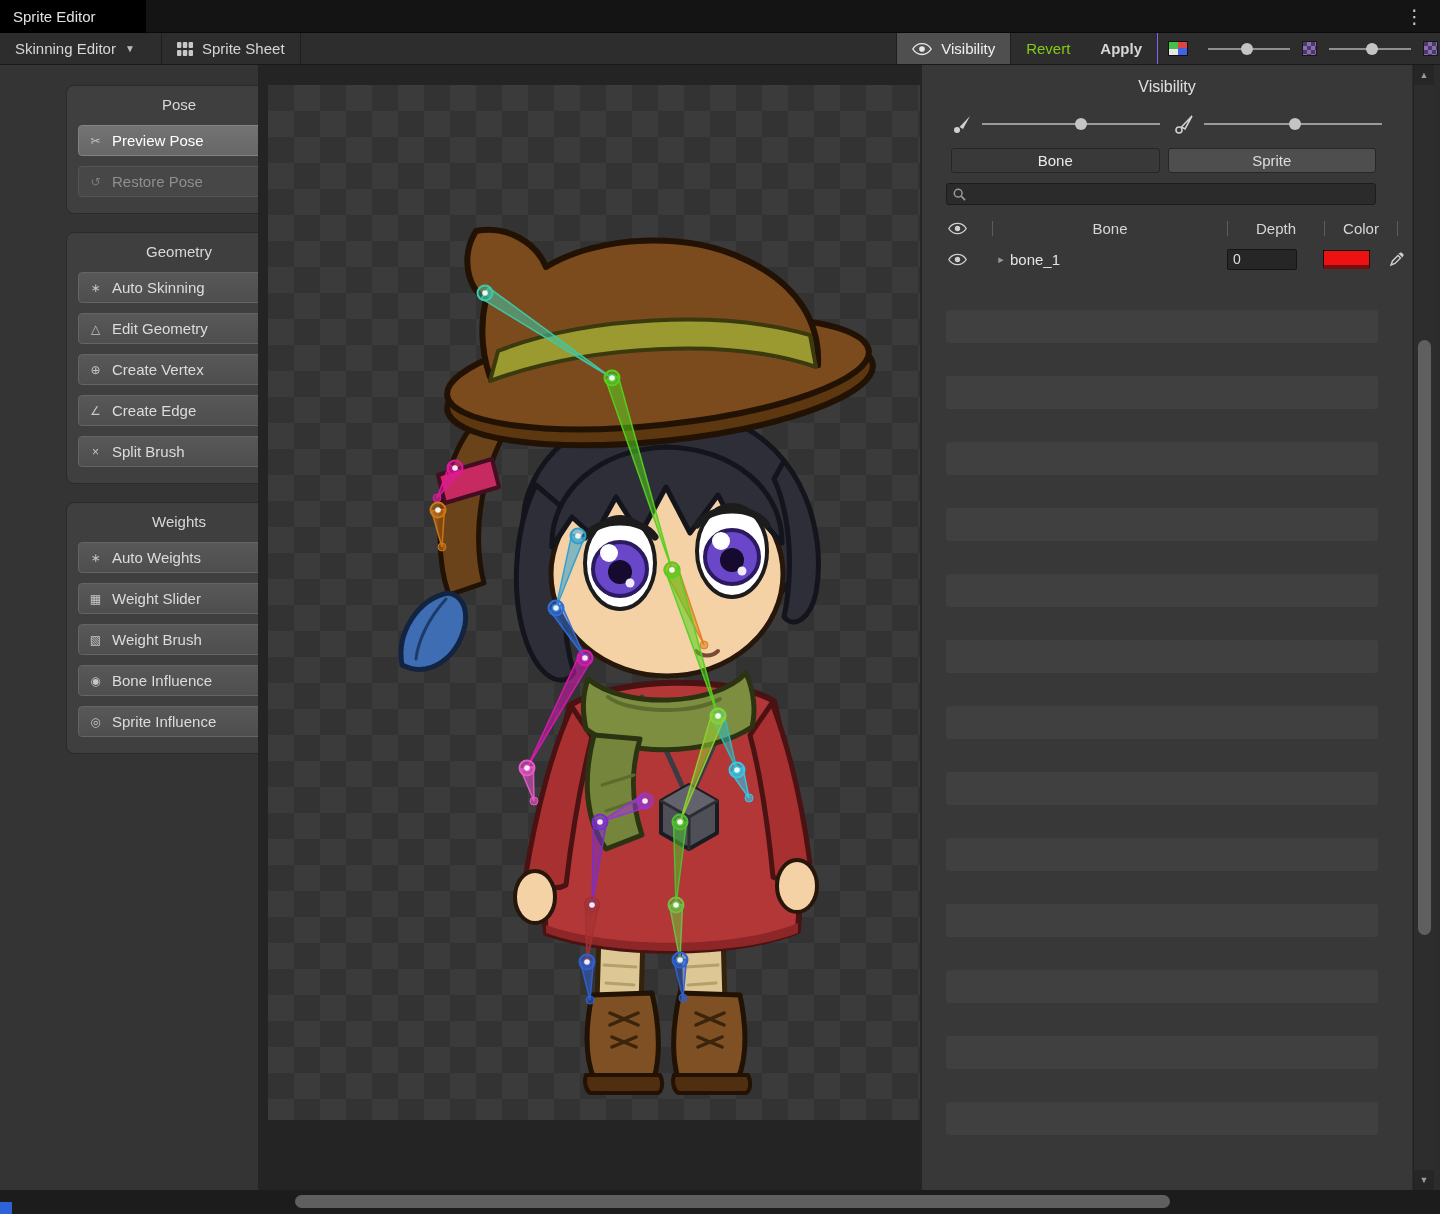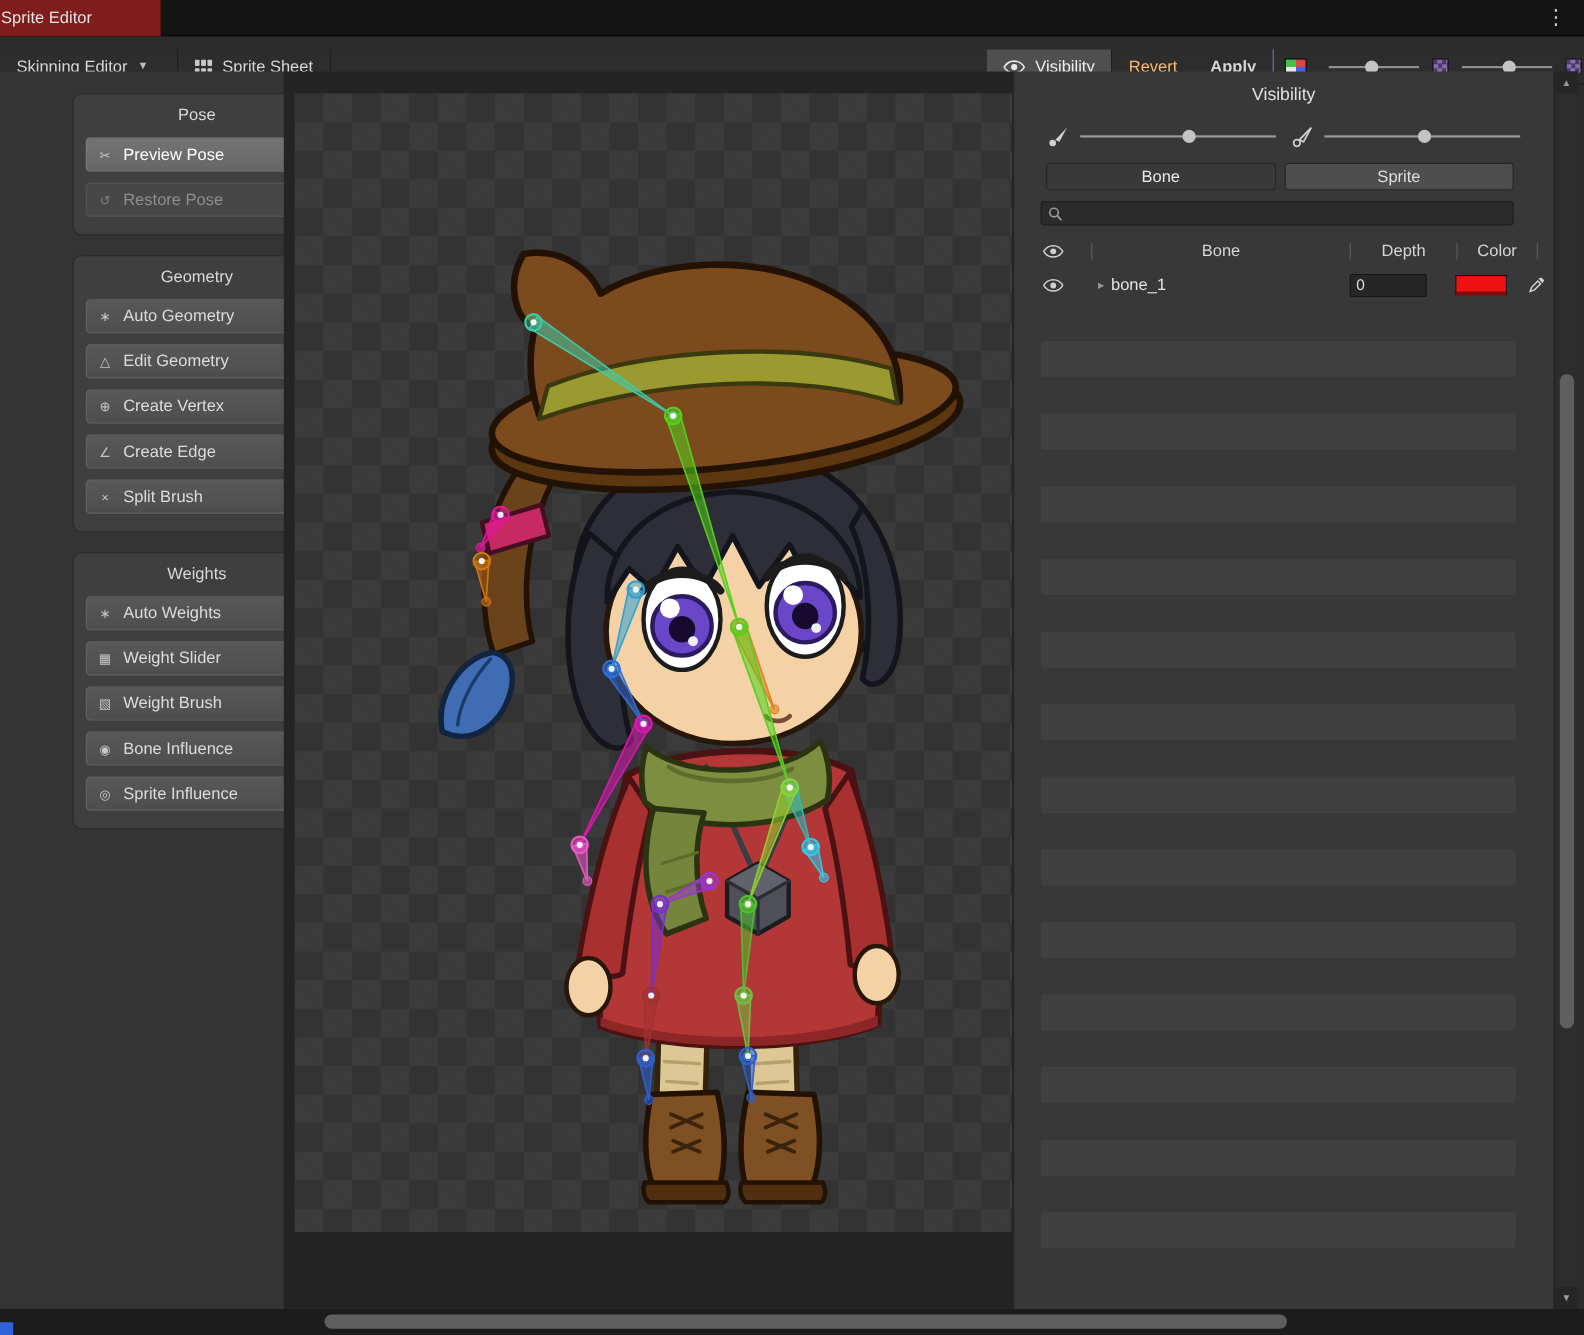--- a/index.html
+++ b/index.html
@@ -2,34 +2,34 @@
 <html><head>
 <meta charset="utf-8">
 <style>
   *{margin:0;padding:0;box-sizing:border-box;}
   html,body{width:1440px;height:1214px;overflow:hidden;background:#2c2c2c;
     font-family:"Liberation Sans","DejaVu Sans",sans-serif;color:#d2d2d2;font-size:15px;}
   #root{position:relative;width:1440px;height:1214px;}
 
   
   .tabstrip{position:absolute;left:0;top:0;width:100%;height:33px;background:#141414;border-bottom:1px solid #0a0a0a;}
-  .tab{position:absolute;left:0;top:0;width:146px;height:33px;background:#7f1d1d;color:#e2e2e2;
-       display:flex;align-items:center;padding-left:1px;font-size:15px;}
+  .tab{position:absolute;left:0;top:0;width:146px;height:33px;background:#000000;color:#e2e2e2;
+       display:flex;align-items:center;padding-left:13px;font-size:15px;}
   .kebab{position:absolute;right:16px;top:5px;font-size:19px;color:#c8c8c8;cursor:default;}
 
   
   .toolbar{position:absolute;left:0;top:33px;width:100%;height:32px;background:#2d2d2d;
-           border-bottom:1px solid #191919;display:flex;align-items:stretch;margin-top:12px;}
+           border-bottom:1px solid #191919;display:flex;align-items:stretch;}
   .tool-item{display:flex;align-items:center;gap:9px;padding:0 15px;color:#d6d6d6;cursor:default;}
   .tool-dd{border-right:1px solid #1e1e1e;min-width:162px;}
   .dd-arrow{font-size:10px;color:#bdbdbd;}
   .tool-btn{border-right:1px solid #1e1e1e;}
   .tool-spacer{flex:1;}
   .vis-active{background:#4f4f4f;border-left:1px solid #1e1e1e;color:#f0f0f0;}
-  .t-disabled{color:#fdba74;border-left:1px solid #1e1e1e;}
+  .t-disabled{color:#84cc16;border-left:1px solid #1e1e1e;}
   .t-apply{border-right:1px solid #8b5cf6;font-weight:bold;}
   .swatch-ic{width:20px;height:15px;margin:auto 10px;border:1px solid #101010;
     background:conic-gradient(#e04343 0 25%,#4364e0 0 50%,#e8e8e8 0 75%,#43c04a 0);}
   .hslider{width:82px;height:2px;background:#8f8f8f;position:relative;margin:auto 10px;}
   .hslider .knob{position:absolute;top:-5px;width:12px;height:12px;border-radius:50%;background:#c4c4c4;}
   .tex-ic{width:15px;height:15px;margin:auto 2px;border:1px solid #18181c;
     background:conic-gradient(#8a6ab0 0 25%,#4a3a66 0 50%,#8a6ab0 0 75%,#4a3a66 0);background-size:8px 8px;}
 
   
   .sidebar{position:absolute;left:0;top:65px;width:258px;height:1125px;background:#343434;padding-top:20px;padding-left:48px;}
@@ -166,21 +166,21 @@
         </button>
         <button class="pbtn disabled">
           <span class="ic">↺</span>
           <span>Restore Pose</span>
         </button>
       </section>
       <section class="panel">
         <h3>Geometry</h3>
         <button class="pbtn">
           <span class="ic">∗</span>
-          <span>Auto Geometry</span>
+          <span>Auto Skinning</span>
         </button>
         <button class="pbtn">
           <span class="ic">△</span>
           <span>Edit Geometry</span>
         </button>
         <button class="pbtn">
           <span class="ic">⊕</span>
           <span>Create Vertex</span>
         </button>
         <button class="pbtn">

